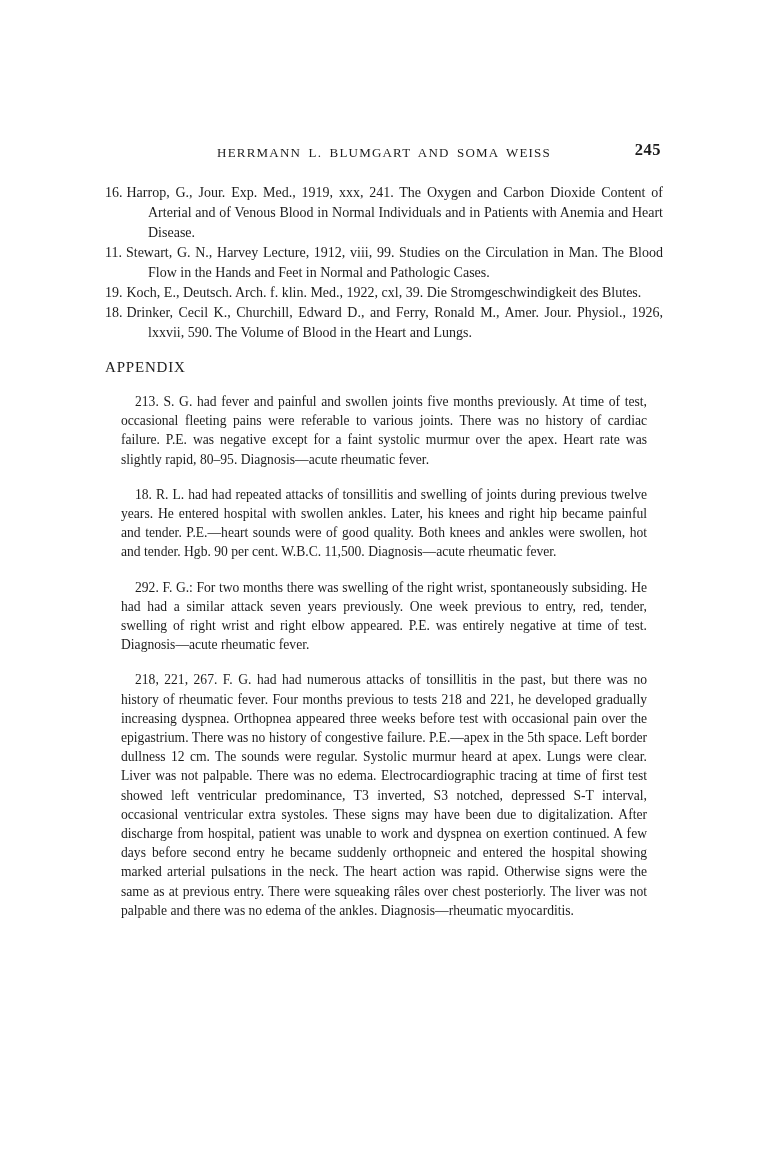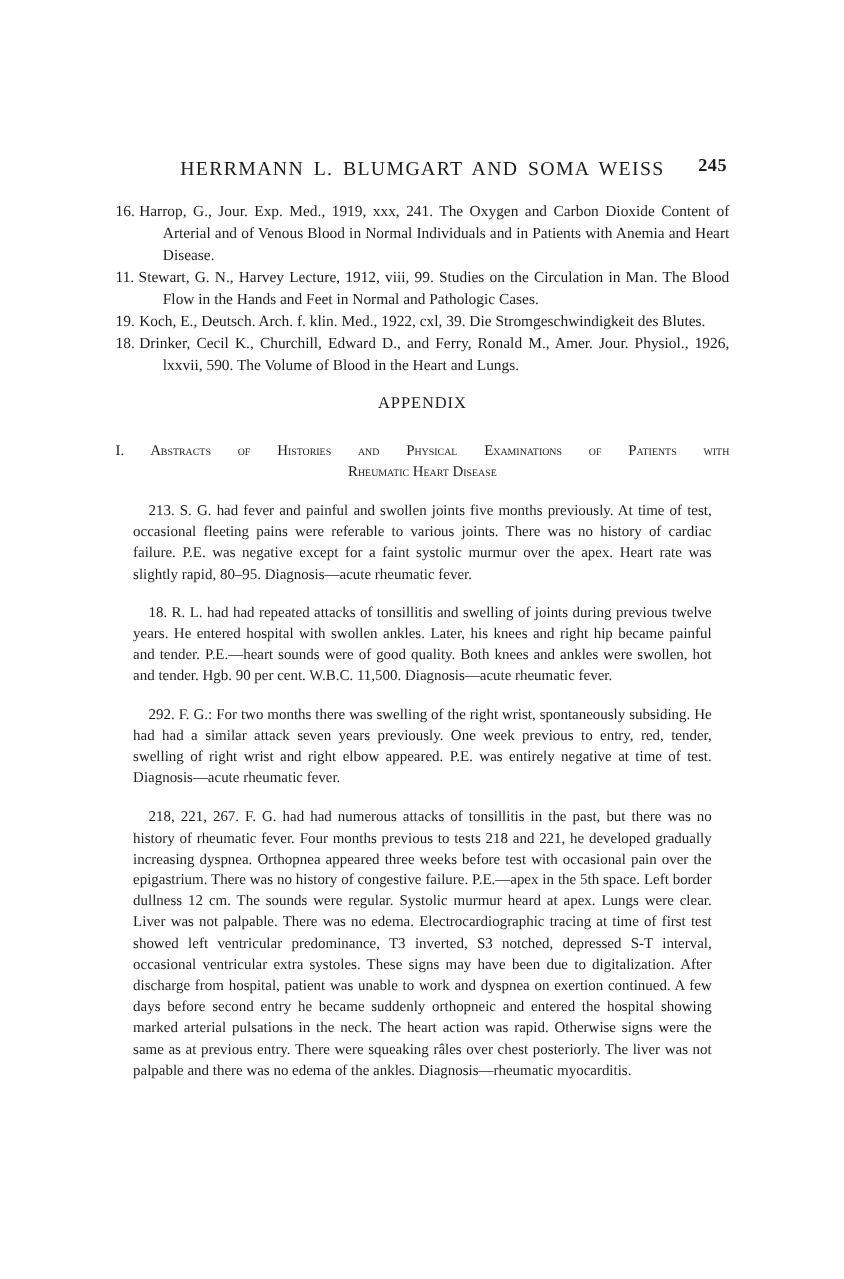--- a/index.html
+++ b/index.html
@@ -25,21 +25,21 @@
     width: 558px;
   }
   
   .running-head {
     position: relative;
     text-align: center;
     height: 22px;
     margin-bottom: 18px;
   }
   .rh-title {
-    font-size: 18px;
+    font-size: 13px;
     letter-spacing: 1.2px;
     word-spacing: 3px;
     margin-top: 16px;
   }
   .rh-page {
     position: absolute;
     right: 2px;
     top: -3px;
     font-size: 16.5px;
     font-weight: bold;
@@ -56,22 +56,21 @@
     text-indent: -43px;
     font-size: 14px;
     line-height: 20px;
     text-align: justify;
   }
   .ref-num {
     padding-right: 4px;
   }
   
   .appendix-title {
-    margin: 16px 0 24px 0;
-    text-align: center;
+    margin: 16px 0 10px 0;
     font-size: 15px;
     letter-spacing: 0.8px;
     font-family: Liberation Serif, serif;
   }
   .section-heading {
     margin: 0 0 15px 0;
     font-variant: small-caps;
     font-size: 13.5px;
     line-height: 19px;
   }
@@ -106,24 +105,20 @@
 
     <div class="refs">
       <p class="ref"><span class="ref-num">16.</span><span class="ref-text">Harrop, G., Jour. Exp. Med., 1919, xxx, 241.  The Oxygen and Carbon Dioxide Content of Arterial and of Venous Blood in Normal Individuals and in Patients with Anemia and Heart Disease.</span></p>
       <p class="ref"><span class="ref-num">11.</span><span class="ref-text">Stewart, G. N., Harvey Lecture, 1912, viii, 99.  Studies on the Circulation in Man.  The Blood Flow in the Hands and Feet in Normal and Pathologic Cases.</span></p>
       <p class="ref"><span class="ref-num">19.</span><span class="ref-text">Koch, E., Deutsch. Arch. f. klin. Med., 1922, cxl, 39.  Die Stromgeschwindigkeit des Blutes.</span></p>
       <p class="ref"><span class="ref-num">18.</span><span class="ref-text">Drinker, Cecil K., Churchill, Edward D., and Ferry, Ronald M., Amer. Jour. Physiol., 1926, lxxvii, 590.  The Volume of Blood in the Heart and Lungs.</span></p>
     </div>
 
     <h2 class="appendix-title" style="font-weight:normal;">APPENDIX</h2>
 
-    <div class="section-heading">
-      <span class="sh-line1">I. Abstracts of Histories and Physical Examinations of Patients with</span>
-      <span class="sh-line2">Rheumatic Heart Disease</span>
-    </div>
 
     <div class="abstracts">
       <p class="abstract">213. S. G. had fever and painful and swollen joints five months previously.  At time of test, occasional fleeting pains were referable to various joints.  There was no history of cardiac failure.  P.E. was negative except for a faint systolic murmur over the apex.  Heart rate was slightly rapid, 80–95.  Diagnosis—acute rheumatic fever.</p>
       <p class="abstract">18. R. L. had had repeated attacks of tonsillitis and swelling of joints during previous twelve years.  He entered hospital with swollen ankles.  Later, his knees and right hip became painful and tender.  P.E.—heart sounds were of good quality.  Both knees and ankles were swollen, hot and tender.  Hgb. 90 per cent.  W.B.C. 11,500.  Diagnosis—acute rheumatic fever.</p>
       <p class="abstract">292. F. G.: For two months there was swelling of the right wrist, spontaneously subsiding.  He had had a similar attack seven years previously.  One week previous to entry, red, tender, swelling of right wrist and right elbow appeared.  P.E. was entirely negative at time of test.  Diagnosis—acute rheumatic fever.</p>
       <p class="abstract">218, 221, 267.  F. G. had had numerous attacks of tonsillitis in the past, but there was no history of rheumatic fever.  Four months previous to tests 218 and 221, he developed gradually increasing dyspnea.  Orthopnea appeared three weeks before test with occasional pain over the epigastrium.  There was no history of congestive failure.  P.E.—apex in the 5th space.  Left border dullness 12 cm.  The sounds were regular.  Systolic murmur heard at apex.  Lungs were clear.  Liver was not palpable.  There was no edema.  Electrocardiographic tracing at time of first test showed left ventricular predominance, T3 inverted, S3 notched, depressed S-T interval, occasional ventricular extra systoles.  These signs may have been due to digitalization.  After discharge from hospital, patient was unable to work and dyspnea on exertion continued.  A few days before second entry he became suddenly orthopneic and entered the hospital showing marked arterial pulsations in the neck.  The heart action was rapid.  Otherwise signs were the same as at previous entry.  There were squeaking râles over chest posteriorly.  The liver was not palpable and there was no edema of the ankles.  Diagnosis—rheumatic myocarditis.</p>
     </div>
 
   </div>
 </div>

